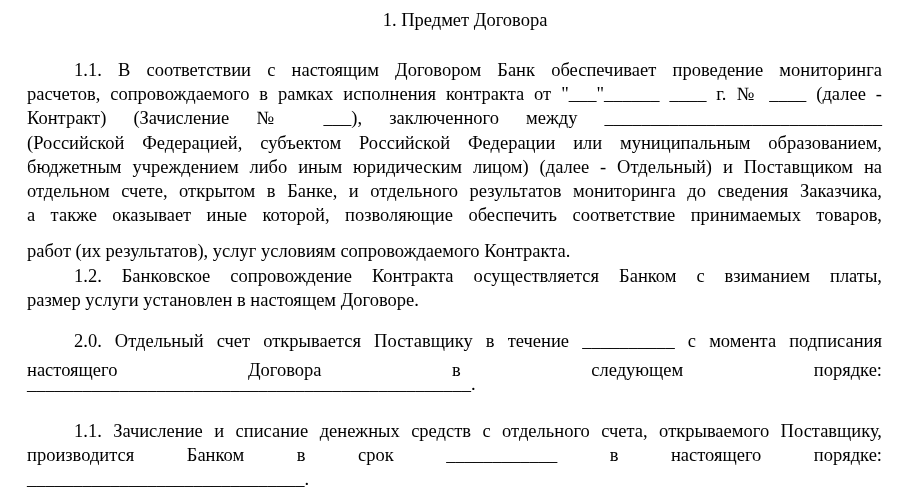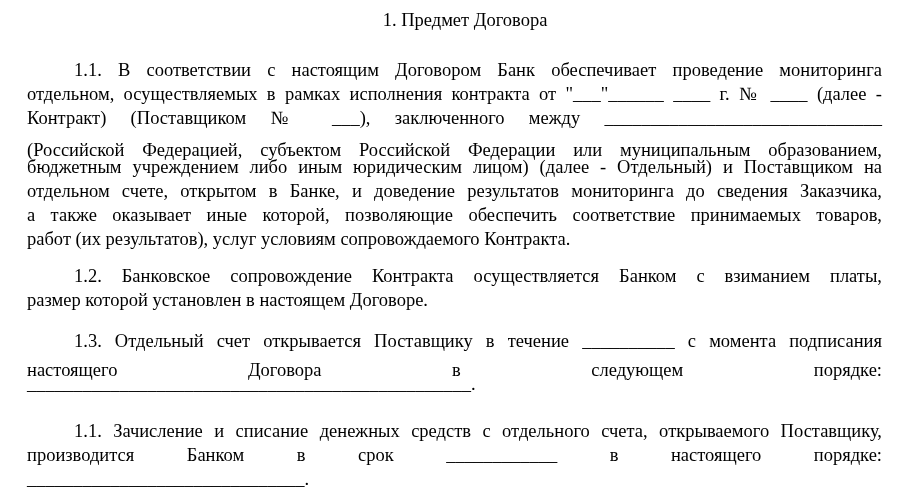--- a/index.html
+++ b/index.html
@@ -11,36 +11,36 @@
   .line.first { left: 74px; width: 808px; }
   .line.last { text-align-last: left; }
 </style>
 </head>
 <body>
 
 <div class="title">1. Предмет Договора</div>
 
 <div>
   <div class="line first" style="top:58px">1.1. В соответствии с настоящим Договором Банк обеспечивает проведение мониторинга</div>
-  <div class="line" style="top:82px">отдельном, осуществляемых в рамках исполнения контракта от "___"______ ____ г. № ____ (далее -</div>
-  <div class="line" style="top:106px">Контракт) (Поставщиком № ___), заключенного между ______________________________</div>
-  <div class="line" style="top:138px">(Российской Федерацией, субъектом Российской Федерации или муниципальным образованием,</div>
+  <div class="line" style="top:82px">расчетов, сопровождаемого в рамках исполнения контракта от "___"______ ____ г. № ____ (далее -</div>
+  <div class="line" style="top:106px">Контракт) (Зачисление № ___), заключенного между ______________________________</div>
+  <div class="line" style="top:131px">(Российской Федерацией, субъектом Российской Федерации или муниципальным образованием,</div>
   <div class="line" style="top:155px">бюджетным учреждением либо иным юридическим лицом) (далее - Отдельный) и Поставщиком на</div>
-  <div class="line" style="top:179px">отдельном счете, открытом в Банке, и доведение результатов мониторинга до сведения Заказчика,</div>
+  <div class="line" style="top:179px">отдельном счете, открытом в Банке, и отдельного результатов мониторинга до сведения Заказчика,</div>
   <div class="line" style="top:203px">а также оказывает иные которой, позволяющие обеспечить соответствие принимаемых товаров,</div>
-  <div class="line last" style="top:227px">работ (их результатов), услуг условиям сопровождаемого Контракта.</div>
+  <div class="line last" style="top:239px">работ (их результатов), услуг условиям сопровождаемого Контракта.</div>
 </div>
 
 <div>
   <div class="line first" style="top:264px">1.2. Банковское сопровождение Контракта осуществляется Банком с взиманием платы,</div>
-  <div class="line last" style="top:288px">размер которой установлен в настоящем Договоре.</div>
+  <div class="line last" style="top:288px">размер услуги установлен в настоящем Договоре.</div>
 </div>
 
 <div>
-  <div class="line first" style="top:329px">1.3. Отдельный счет открывается Поставщику в течение __________ с момента подписания</div>
+  <div class="line first" style="top:329px">2.0. Отдельный счет открывается Поставщику в течение __________ с момента подписания</div>
   <div class="line" style="top:358px">настоящего Договора в следующем порядке:</div>
   <div class="line last" style="top:372px">________________________________________________.</div>
 </div>
 
 <div>
   <div class="line first" style="top:419px">1.1. Зачисление и списание денежных средств с отдельного счета, открываемого Поставщику,</div>
   <div class="line" style="top:443px">производится Банком в срок ____________ в настоящего порядке:</div>
   <div class="line last" style="top:467px">______________________________.</div>
 </div>
 

